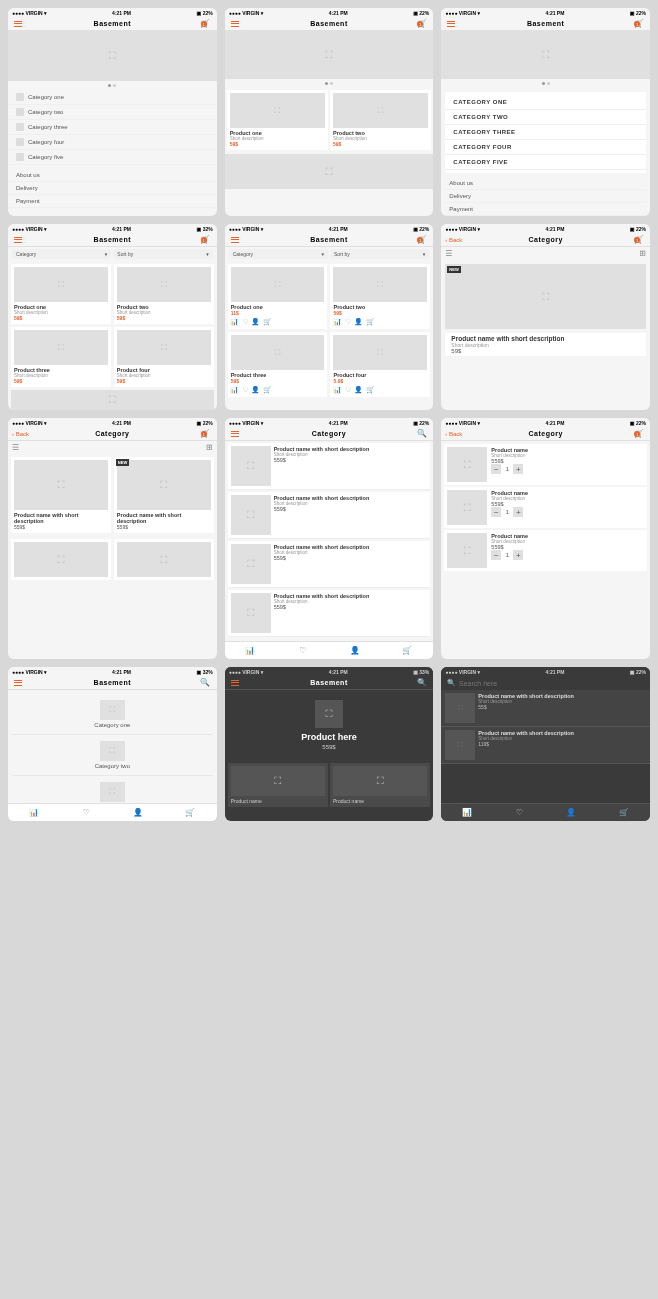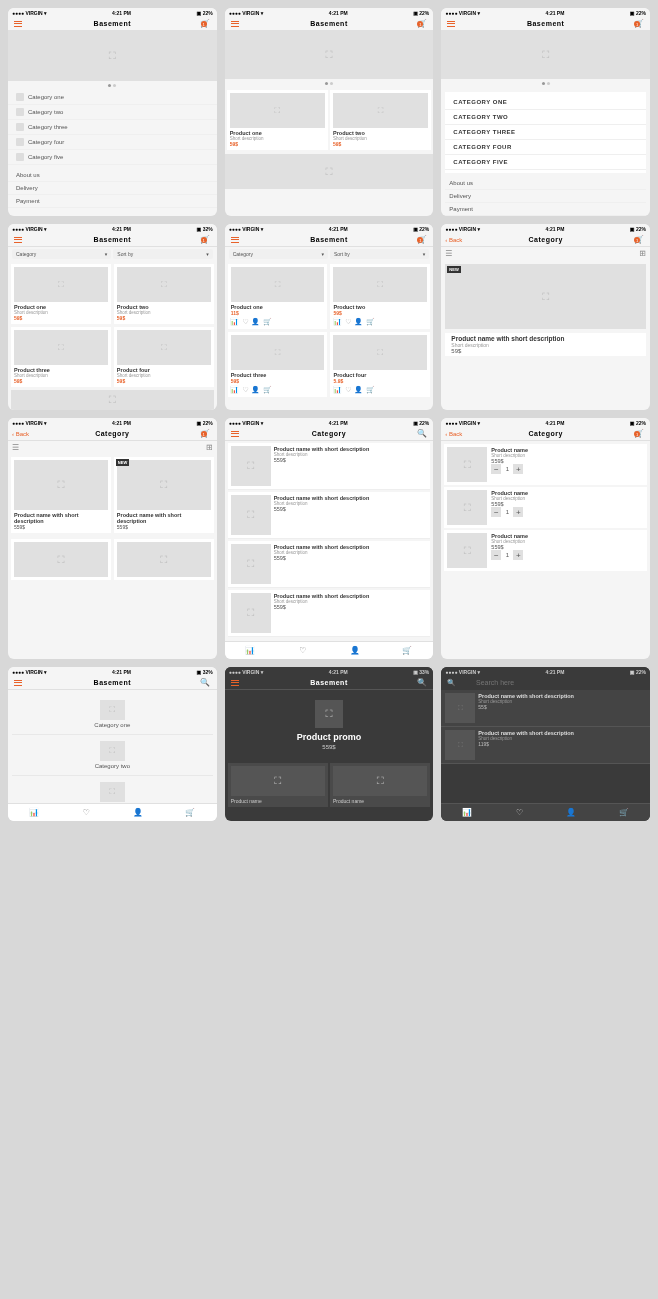--- a/index.html
+++ b/index.html
@@ -269,23 +269,23 @@
       margin-bottom: 2px;
     }
     .promo-phone .promo-price {
       font-size: 6px;
       color: #ccc;
     }
     
     .search-phone .search-bar {
       background: #3a3a3a;
       display: flex;
-      align-items: flex-start;
+      align-items: center;
       padding: 3px 6px;
-      gap: 20px;
+      gap: 3px;
     }
     .search-phone .search-bar span {
       color: #e8622a;
       font-size: 7px;
     }
     .search-phone .search-bar input {
       background: transparent;
       border: none;
       color: #aaa;
       font-size: 6px;
@@ -893,21 +893,21 @@
       <div class="hamburger">
         <span></span>
           <span></span>
           <span></span>
       </div>
       <span class="title" style="color:white;">Basement</span>
       <span style="position:absolute;right:6px;font-size:8px;color:#e8622a;">🔍</span>
     </div>
     <div class="promo-section">
       <div class="image-placeholder promo-img" style="background:#555;"></div>
-      <div class="promo-title">Product promo</div>
+      <div class="promo-title">Product here</div>
       <div class="promo-price">559$</div>
     </div>
     <div style="display:grid;grid-template-columns:1fr 1fr;gap:2px;padding:3px;background:#3a3a3a;">
       <div style="background:#4a4a4a;padding:3px;">
         <div class="image-placeholder" style="width:100%;height:30px;background:#555;"></div>
         <div style="font-size:5px;color:#ccc;margin-top:2px;">Product name</div>
       </div>
       <div style="background:#4a4a4a;padding:3px;">
         <div class="image-placeholder" style="width:100%;height:30px;background:#555;"></div>
         <div style="font-size:5px;color:#ccc;margin-top:2px;">Product name</div>

